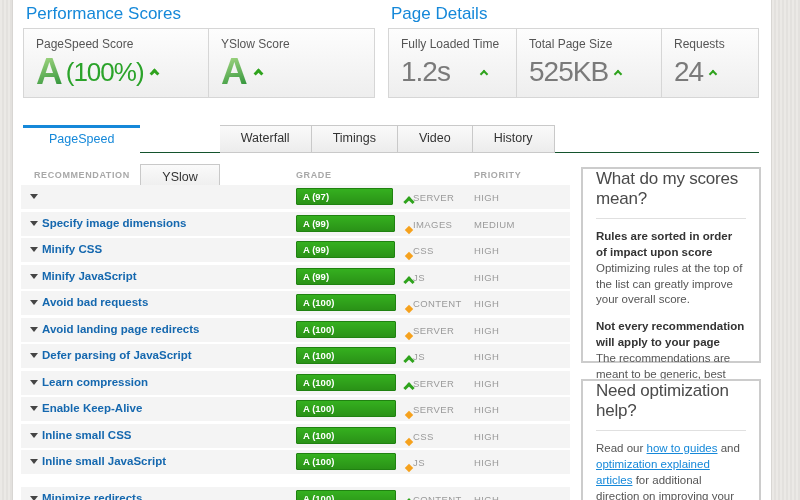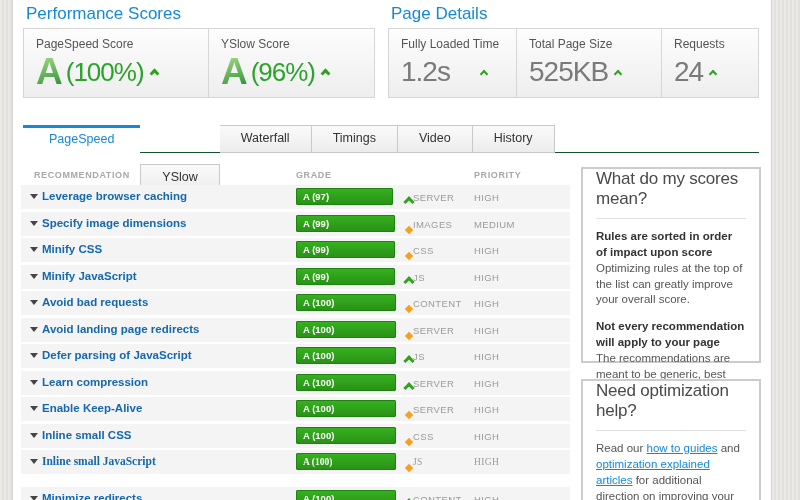--- a/index.html
+++ b/index.html
@@ -116,21 +116,20 @@
       <div class="valrow">
         <span class="big-grade">A</span>
         <span class="score-pct">(100%)</span>
         <span class="chev"></span>
       </div>
     </div>
     <div class="sumcell" style="width:166px;">
       <span class="lbl">YSlow Score</span>
       <div class="valrow">
         <span class="big-grade">A</span>
-        <span class="score-pct">(96%)</span>
         <span class="chev"></span>
       </div>
     </div>
   </div>
 
   <div class="sumbox" style="left:375px; width:371px;">
     <div class="sumcell" style="width:128px;">
       <span class="lbl">Fully Loaded Time</span>
       <div class="valrow" style="margin-top:7px;gap:24px;">
         <span class="metric-val">1.2s</span>
@@ -163,21 +162,20 @@
   </div>
 
   <span class="thead" style="left:21px;">RECOMMENDATION</span>
   <span class="thead" style="left:283px;">GRADE</span>
   <span class="thead" style="left:400px;margin-top:29px;">TYPE</span>
   <span class="thead" style="left:461px;">PRIORITY</span>
 
   <div id="rows">
       <div class="row" style="top: 185px;">
         <span class="tri"></span>
-        <a class="rec-link">Leverage browser caching</a>
         <div class="bar-track">
           <div class="bar" style="width: 97px;">
             <span>A (97)</span>
           </div>
         </div>
         <span class="row-icon"><span class="chevbig"></span></span>
         <span class="cell-type">SERVER</span>
         <span class="cell-pri">HIGH</span>
       </div>
       <div class="row" style="top: 211.5px;">
@@ -281,21 +279,21 @@
         <a class="rec-link">Inline small CSS</a>
         <div class="bar-track">
           <div class="bar" style="width: 100px;">
             <span>A (100)</span>
           </div>
         </div>
         <span class="row-icon"><span class="diamond"></span></span>
         <span class="cell-type">CSS</span>
         <span class="cell-pri">HIGH</span>
       </div>
-      <div class="row" style="top: 450px; font-family: Liberation Serif, serif;">
+      <div class="row" style="top: 450px;">
         <span class="tri"></span>
         <a class="rec-link">Inline small JavaScript</a>
         <div class="bar-track">
           <div class="bar" style="width: 100px;">
             <span>A (100)</span>
           </div>
         </div>
         <span class="row-icon"><span class="diamond"></span></span>
         <span class="cell-type">JS</span>
         <span class="cell-pri">HIGH</span>

